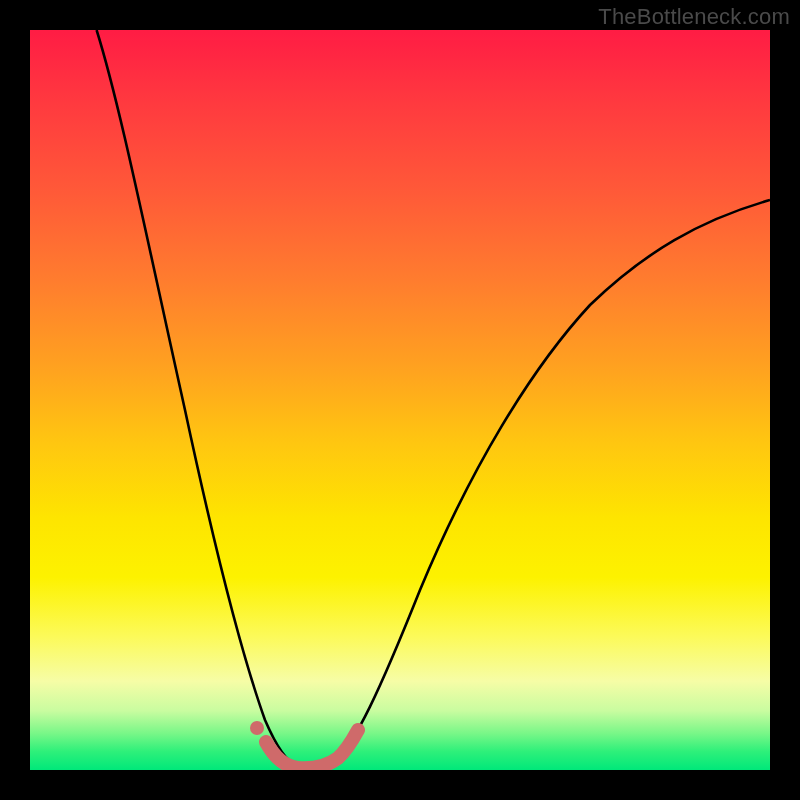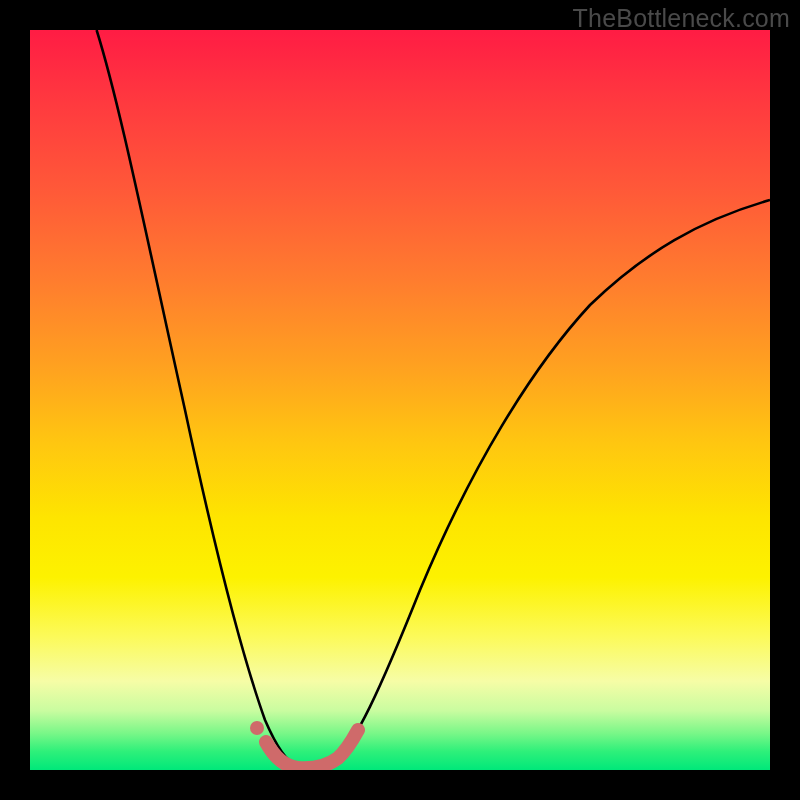--- a/index.html
+++ b/index.html
@@ -52,21 +52,21 @@
     position: absolute;
     inset: 0;
     width: 740px;
     height: 740px;
   }
   .watermark {
     position: absolute;
     top: 4px;
     right: 10px;
     color: #4a4a4a;
-    font-size: 25px;
+    font-size: 22px;
     font-weight: 400;
     letter-spacing: 0.2px;
   }
 </style>
 </head>
 <body>
 
 <div class="frame">
   <div class="watermark">TheBottleneck.com</div>
 

